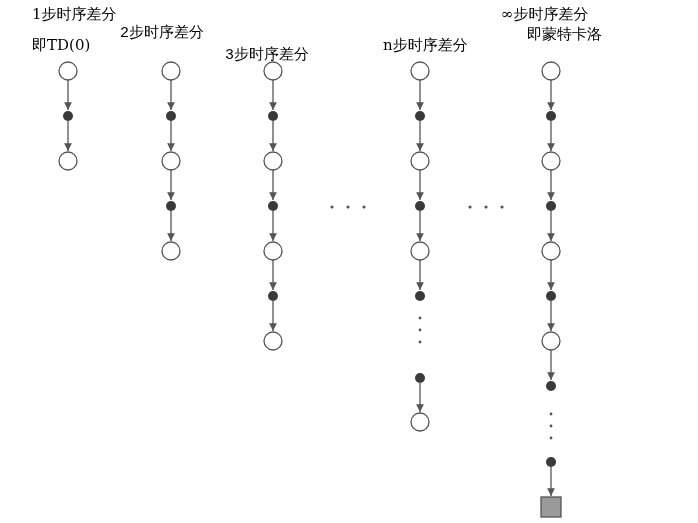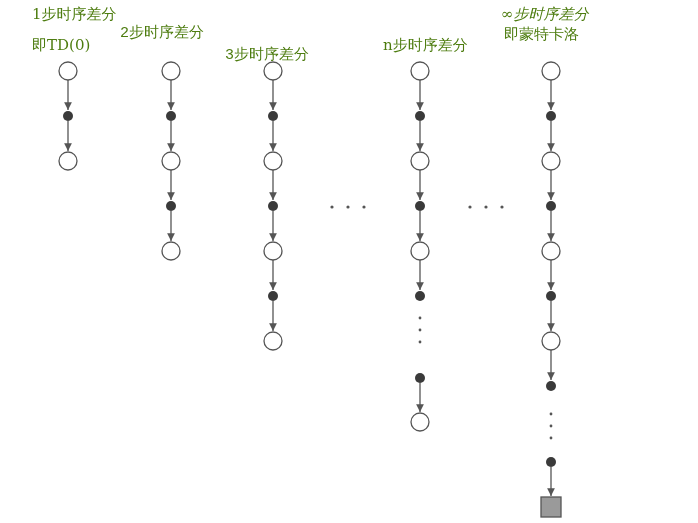--- a/index.html
+++ b/index.html
@@ -1,31 +1,31 @@
 <!DOCTYPE html>
 <html><head>
 <meta charset="utf-8">
 <style>
   html, body { margin:0; padding:0; background:#ffffff; }
   body { width:698px; height:523px; position:relative; overflow:hidden;
          font-family:"DejaVu Serif", serif; color:#444; }
-  .label { position:absolute; font-size:15px; line-height:19px; color:#4d7c0f; white-space:nowrap; }
+  .label { position:absolute; font-size:15px; line-height:19px; color:#000000; white-space:nowrap; }
   .label.sans { font-family:Liberation Mono, monospace; }
   svg#diagram { position:absolute; left:0; top:0; }
 </style>
 </head>
 <body>
 
 <div class="label" style="left:32px;top:5px;">1步时序差分</div>
 <div class="label" style="left:32px;top:36px;">即TD(0)</div>
 <div class="label sans" style="left:120px;top:24px;">2步时序差分</div>
 <div class="label sans" style="left:225px;top:24px;margin-top:22px;">3步时序差分</div>
 <div class="label" style="left:383px;top:27px;margin-top:9px;">n步时序差分</div>
-<div class="label" style="left:501px;top:5px;font-style:italic;">∞步时序差分</div>
-<div class="label" style="left:504px;top:25px;">即蒙特卡洛</div>
+<div class="label" style="left:501px;top:5px;">∞步时序差分</div>
+<div class="label" style="left:527px;top:25px;">即蒙特卡洛</div>
 
 <svg id="diagram" width="698" height="523" xmlns="http://www.w3.org/2000/svg">
   <defs>
     <marker id="arr" viewBox="0 0 10 10" refX="10" refY="5" markerWidth="6" markerHeight="6" orient="auto">
       <path d="M0,0 L10,5 L0,10 z" fill="#555"></path>
     </marker>
   </defs>
   <g id="cols">
       <g>
         <line x1="68" y1="80" x2="68" y2="110" stroke="#555555" stroke-width="1.3" marker-end="url(#arr)"></line>

